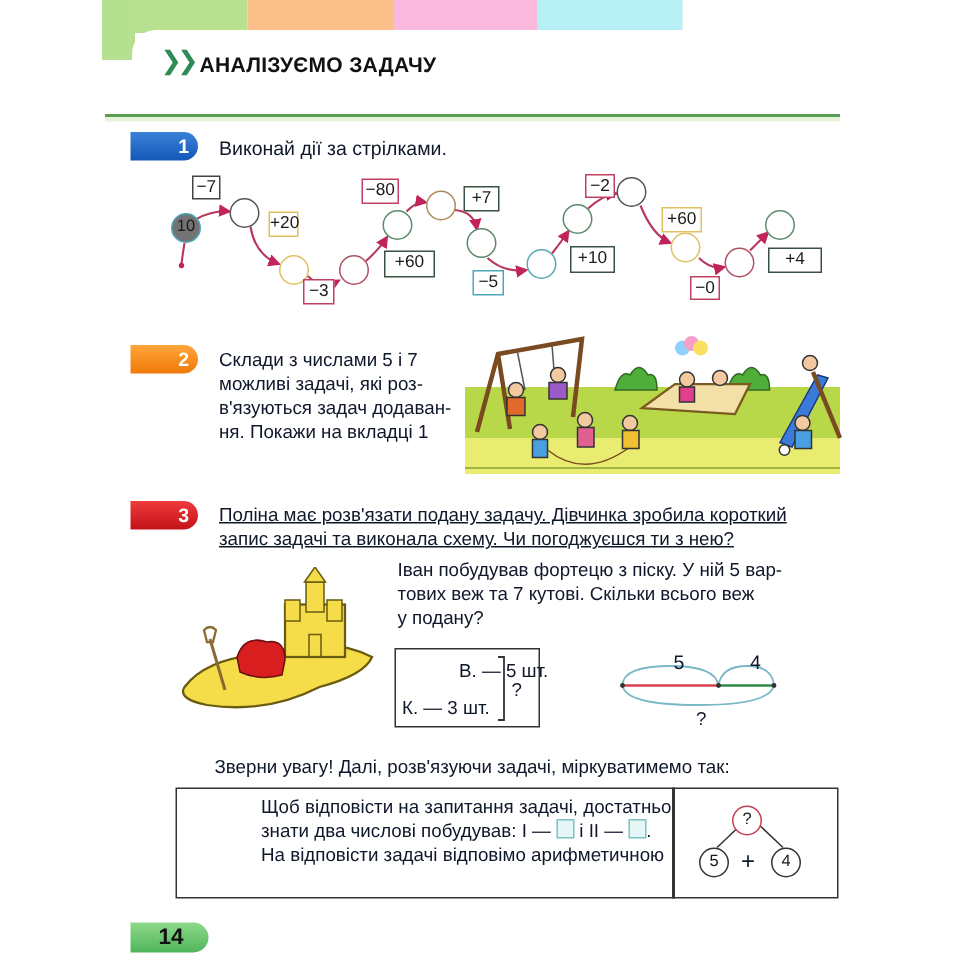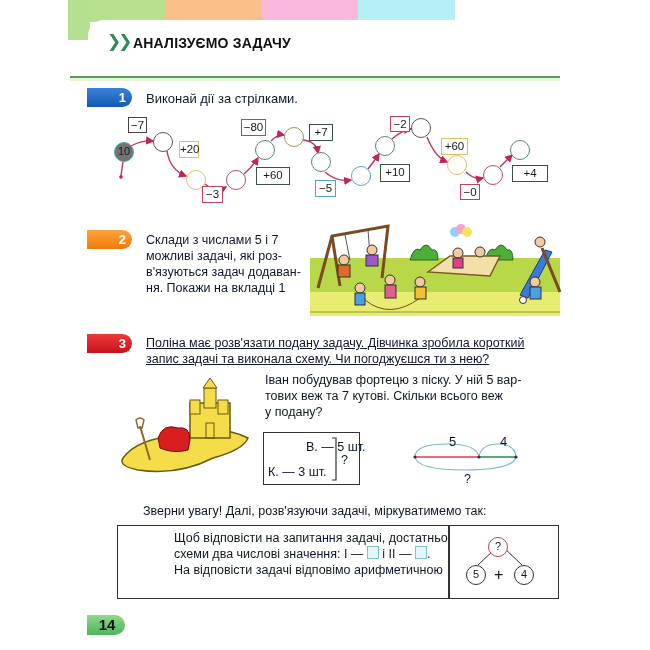--- a/index.html
+++ b/index.html
@@ -190,30 +190,30 @@
 <div class="txt" style="left:449px; top:434px; font-size:13px;">5</div>
 <div class="txt" style="left:500px; top:434px; font-size:13px;">4</div>
 <div class="txt" style="left:464px; top:471px;">?</div>
 
 <div class="txt" style="left:143px; top:503px;">Зверни увагу! Далі, розв'язуючи задачі, міркуватимемо так:</div>
 <div class="note-box"></div>
 <div class="note-divider"></div>
 <div class="txt" style="left:131px; top:530px; width:315px;margin-left:43px;">
   <div>Щоб відповісти на запитання задачі, достатньо</div>
   <div>
-    <span>схеми два числові значення: І —</span>
+    <span>знати два числові побудував: І —</span>
     <span class="sq"></span>
     <span>і ІІ —</span>
     <span class="sq"></span><span>.</span>
   </div>
   <div>На відповісти задачі відповімо арифметичною</div>
 </div>
 
 <svg class="abs" style="left:460px; top:535px;" width="80" height="60">
   <line x1="37" y1="12" x2="18" y2="30" stroke="#333" stroke-width="1"></line>
   <line x1="43" y1="12" x2="62" y2="30" stroke="#333" stroke-width="1"></line>
 </svg>
 <div class="circ" style="left:488px; top:537px; border-color:#c04050;">?</div>
 <div class="circ" style="left:466px; top:565px; border-color:#333;">5</div>
 <div class="txt" style="left:494px; top:567px; font-size:16px;">+</div>
 <div class="circ" style="left:514px; top:565px; border-color:#333;">4</div>
 
-<div class="tab green" style="top:615px; width:38px; height:20px; line-height:20px; text-align:center; padding-right:4px; padding-left:6px;">14</div>
+<div class="tab green" style="top:615px; width:52px; height:20px; line-height:20px; text-align:center; padding-right:4px; padding-left:6px;">14</div>
 
 </body></html>

